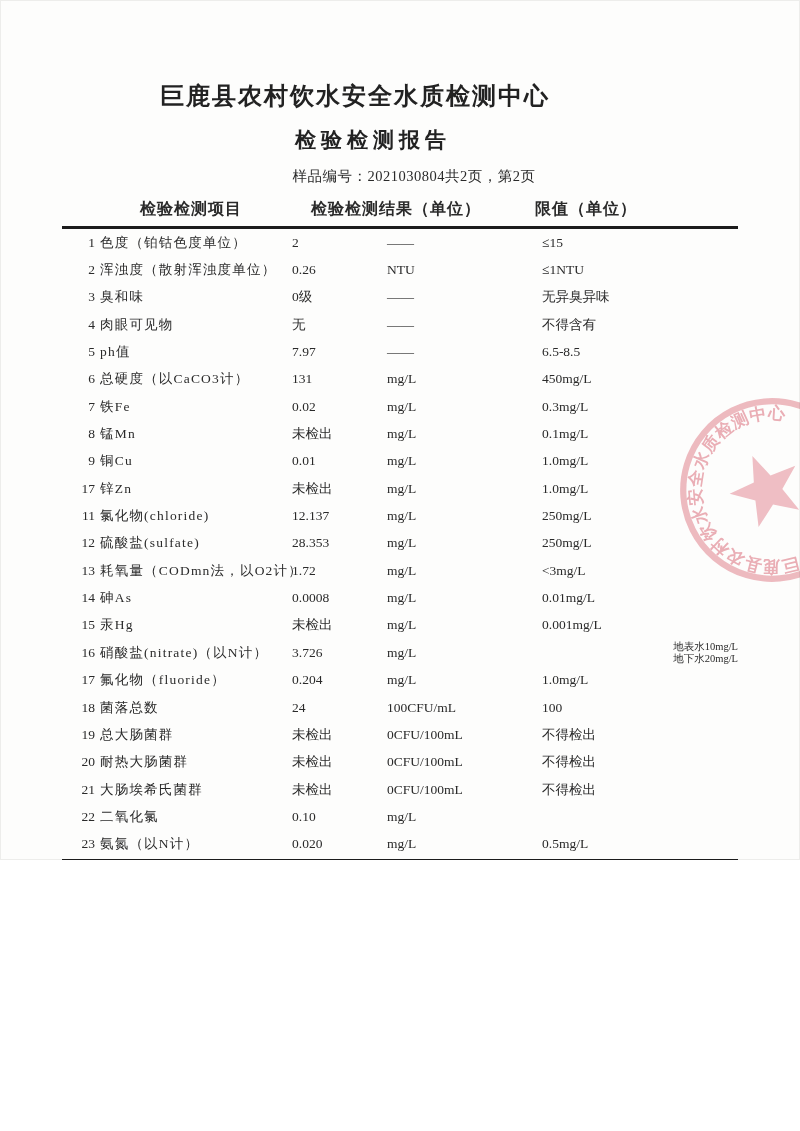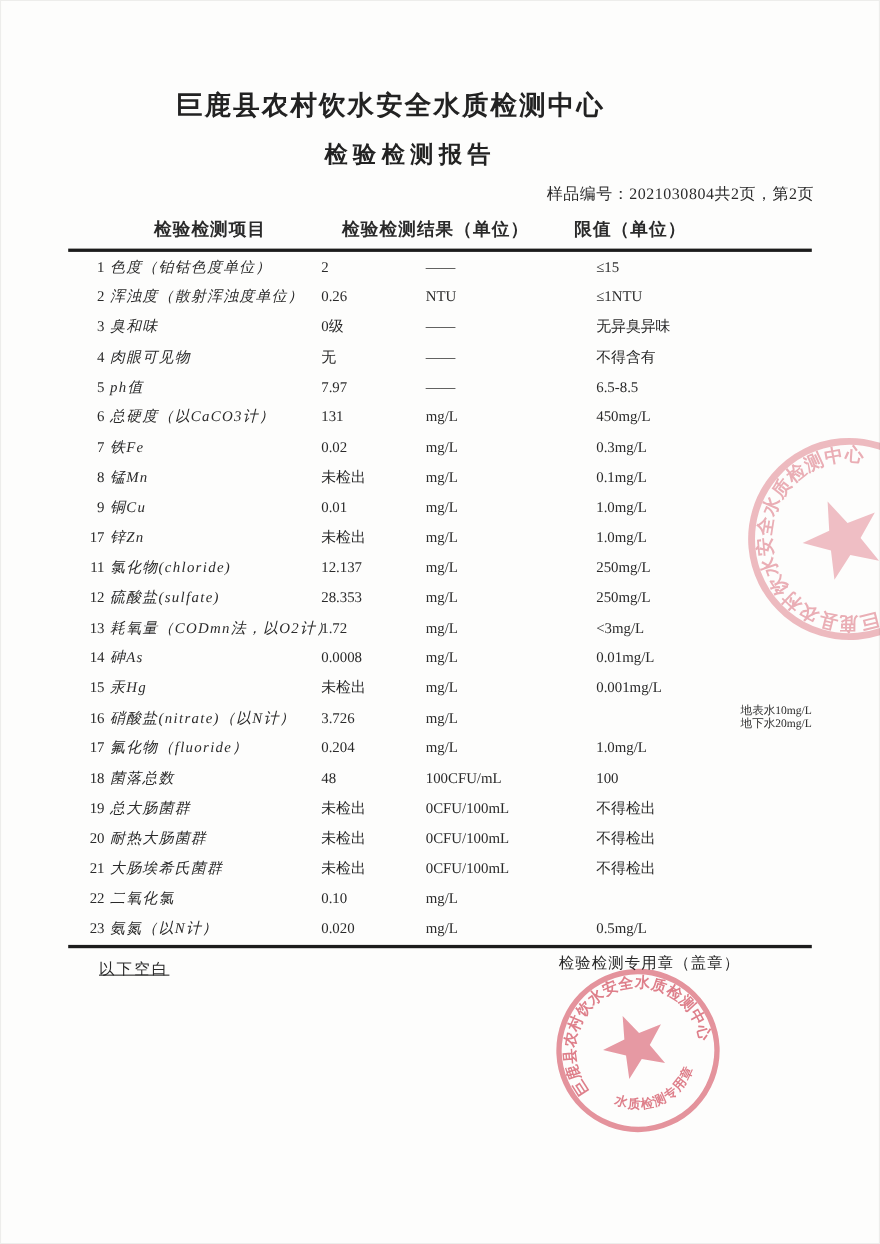--- a/index.html
+++ b/index.html
@@ -1,47 +1,47 @@
 <!DOCTYPE html>
 <html><head>
 <meta charset="utf-8">
 <style>
   html,body{margin:0;padding:0;background:#ffffff;}
   .page{
-    position:relative;width:800px;height:1131px;background:#fdfdfc;
+    position:relative;width:800px;height:860px;background:#fdfdfc;
     font-family:"Liberation Serif","DejaVu Serif",serif;color:#2a2a2a;
     overflow:hidden;box-shadow:inset 0 0 0 1px #ededeb;
   }
   .doc-title{
     position:absolute;top:80px;left:0;right:90px;text-align:center;
     font-size:24px;font-weight:700;letter-spacing:2px;color:#222;
   }
   .doc-subtitle{
     position:absolute;top:126px;left:0;right:90px;text-align:center;
     font-size:21px;font-weight:700;letter-spacing:5px;color:#222;margin-left:36px;
   }
   .meta-row{
     position:absolute;top:167px;left:88px;right:60px;
-    display:flex;justify-content:flex-end;font-size:14.5px;letter-spacing:.5px;
+    display:flex;justify-content:center;font-size:14.5px;letter-spacing:.5px;
   }
   .table-head{position:absolute;top:199px;left:0;right:0;font-weight:700;font-size:16px;letter-spacing:1px;}
   .th{position:absolute;white-space:nowrap;}
   .th-item{left:140px;}
   .th-result{left:311px;}
-  .th-limit{left:522px;font-family:Liberation Mono, monospace;}
+  .th-limit{left:535px;font-family:Liberation Mono, monospace;}
   .rule{position:absolute;left:62px;width:676px;background:#1c1c1c;}
   .rule-top{top:226px;height:3px;}
   .rule-bottom{top:859px;height:3px;}
   .tbody{position:absolute;left:62px;top:229px;width:676px;}
   .row{
     display:grid;grid-template-columns:38px 192px 95px 155px 1fr;
     height:27.35px;align-items:center;font-size:13.5px;white-space:nowrap;
   }
   .c-num{text-align:right;padding-right:5px;}
-  .c-item{letter-spacing:1.2px;font-style:italic;}
+  .c-item{letter-spacing:1.2px;}
   .c-limit.small{font-size:10.5px;line-height:11.5px;letter-spacing:0;text-align:right;}
   .footer-left{position:absolute;left:90px;top:872px;font-size:14px;letter-spacing:2px;text-decoration:underline;}
   .footer-right{position:absolute;left:508px;top:867px;font-size:14px;letter-spacing:1px;}
   .stamp{position:absolute;mix-blend-mode:multiply;pointer-events:none;}
   .stamp-bottom{left:479px;top:854px;width:202px;height:202px;transform:rotate(-24deg);opacity:.88;}
   .stamp-right{left:647px;top:365px;width:250px;height:250px;transform:rotate(-95deg);opacity:.55;}
   .stamp text{font-family:"Liberation Sans","DejaVu Sans",sans-serif;font-weight:700;}
   .ring-text{font-size:13.5px;letter-spacing:.5px;}
   .inner-text{font-size:11.5px;letter-spacing:1px;}
 </style>
@@ -202,21 +202,21 @@
     <span class="c-num">17</span>
     <span class="c-item">氟化物（fluoride）</span>
     <span class="c-result">0.204</span>
     <span class="c-unit">mg/L</span>
     <span class="c-limit">1.0mg/L</span>
   </div>
 
   <div class="row">
     <span class="c-num">18</span>
     <span class="c-item">菌落总数</span>
-    <span class="c-result">48</span>
+    <span class="c-result">24</span>
     <span class="c-unit">100CFU/mL</span>
     <span class="c-limit">100</span>
   </div>
 
   <div class="row">
     <span class="c-num">19</span>
     <span class="c-item">总大肠菌群</span>
     <span class="c-result">未检出</span>
     <span class="c-unit">0CFU/100mL</span>
     <span class="c-limit">不得检出</span>

